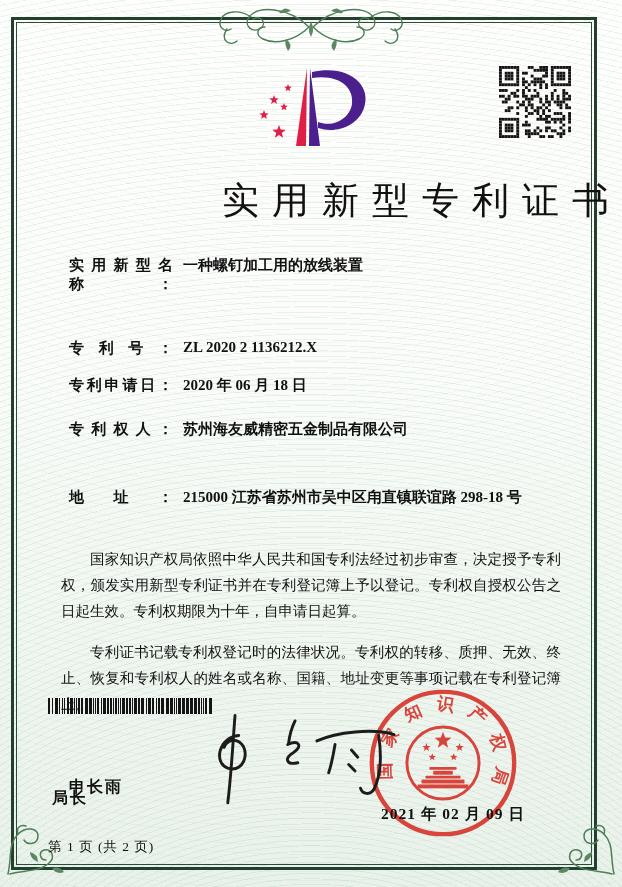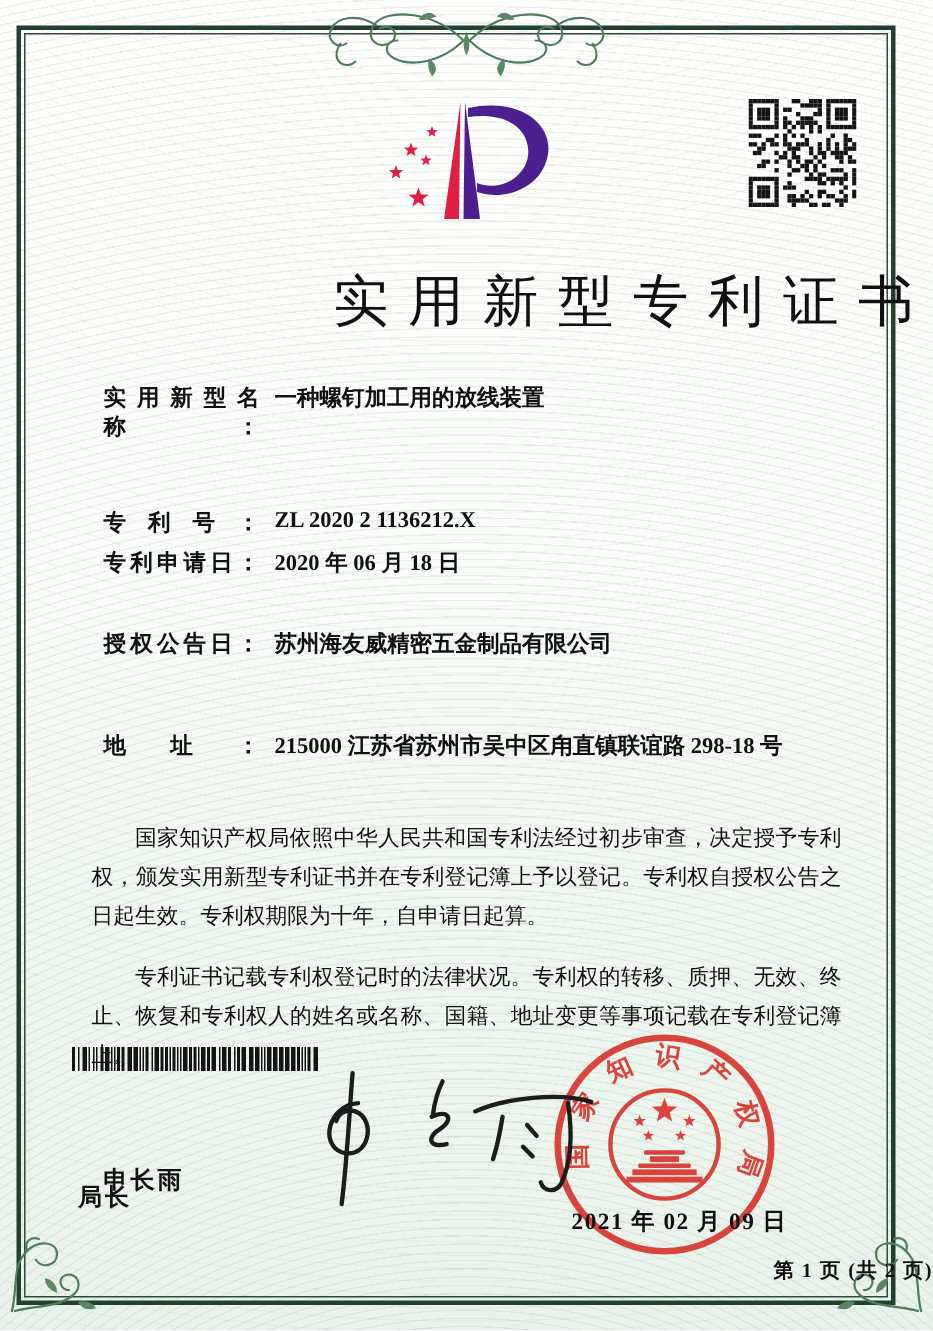--- a/index.html
+++ b/index.html
@@ -29,22 +29,22 @@
   .grant-right{position:absolute;left:310px;top:0;white-space:nowrap;}
   .paras{position:absolute;left:45px;top:531px;width:532px;}
   .paras p{margin:16px;text-indent:2em;font-size:14.5px;line-height:1.78;
        font-weight:400;text-align:justify;}
   .barcode{position:absolute;left:48px;top:698px;}
   .director-title{position:absolute;left:52px;top:788px;font-size:16px;font-weight:700;letter-spacing:2px;}
   .director-name{position:absolute;left:69px;top:777px;font-size:16px;font-weight:700;letter-spacing:2px;}
   .signature{position:absolute;left:198px;top:710px;z-index:4;}
   .seal{position:absolute;left:365px;top:685px;z-index:3;opacity:.93;}
   .seal-date{position:absolute;left:381px;top:804px;z-index:5;font-size:15.5px;font-weight:700;letter-spacing:1px;}
-  .page-footer{position:absolute;left:0;right:0;top:838px;text-align:right;
-       font-size:13.5px;font-weight:700;letter-spacing:1px;padding-left:48px;}
+  .page-footer{position:absolute;left:0;right:0;top:838px;text-align:left;
+       font-size:13.5px;font-weight:400;letter-spacing:1px;padding-left:48px;}
 </style>
 </head>
 <body>
 
 <div class="paper"></div>
 
 <div class="frame">
   <div class="frame-inner"></div>
 </div>
 
@@ -381,25 +381,25 @@
     </svg>
 
   <div class="title">实用新型专利证书</div>
 
   <div class="row" style="top:256px">
     <span class="lbl">实用新型名称：</span><span class="val">一种螺钉加工用的放线装置</span>
   </div>
   <div class="row" style="top:339px">
     <span class="lbl">专利号：</span><span class="val">ZL 2020 2 1136212.X</span>
   </div>
-  <div class="row" style="top:366px">
+  <div class="row" style="top:376px">
     <span class="lbl">专利申请日：</span><span class="val">2020 年 06 月 18 日</span>
   </div>
   <div class="row" style="top:420px">
-    <span class="lbl">授权公告日：</span><span class="val">苏州海友威精密五金制品有限公司</span>
+    <span class="lbl">专利权人：</span><span class="val">苏州海友威精密五金制品有限公司</span>
   </div>
   <div class="row" style="top:488px">
     <span class="lbl">地址：</span><span class="val">215000 江苏省苏州市吴中区甪直镇联谊路 298-18 号</span>
   </div>
 
 
   <div class="paras">
     <p>国家知识产权局依照中华人民共和国专利法经过初步审查，决定授予专利权，颁发实用新型专利证书并在专利登记簿上予以登记。专利权自授权公告之日起生效。专利权期限为十年，自申请日起算。</p>
     <p>专利证书记载专利权登记时的法律状况。专利权的转移、质押、无效、终止、恢复和专利权人的姓名或名称、国籍、地址变更等事项记载在专利登记簿上。</p>
   </div>

